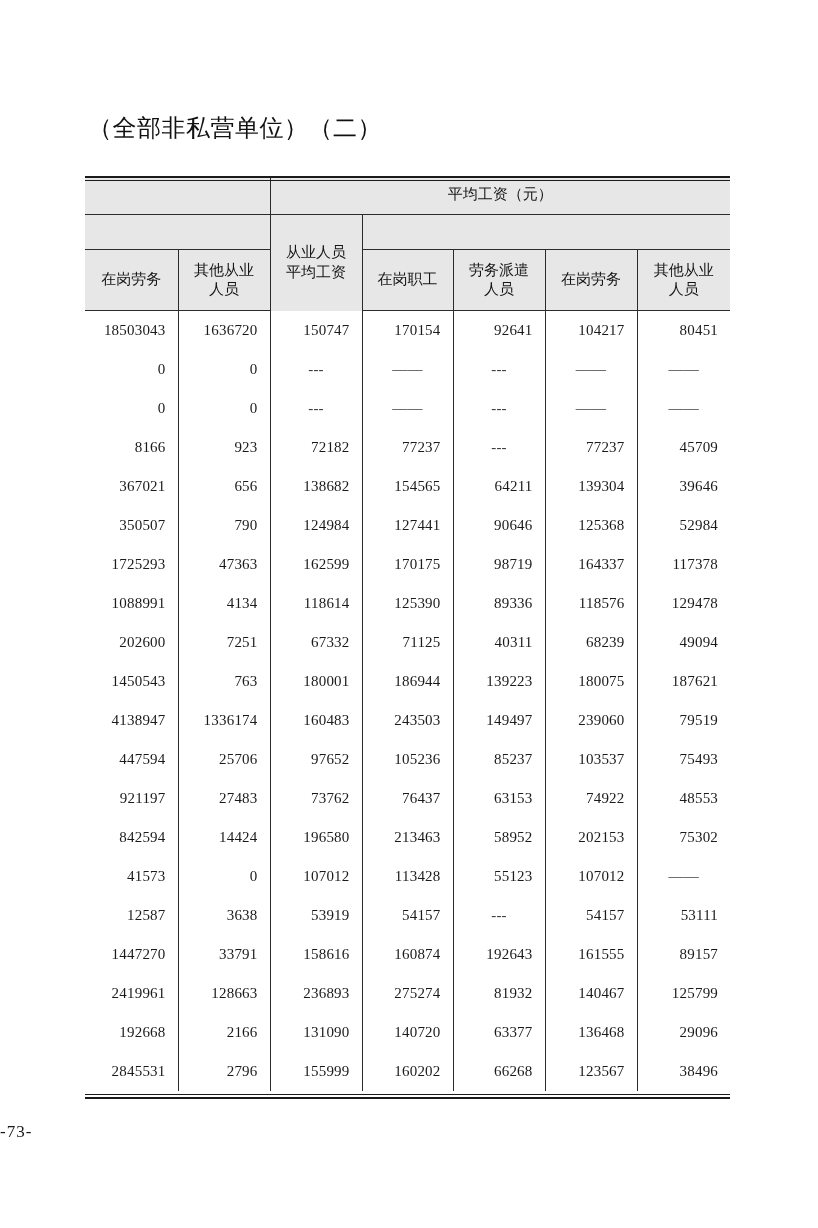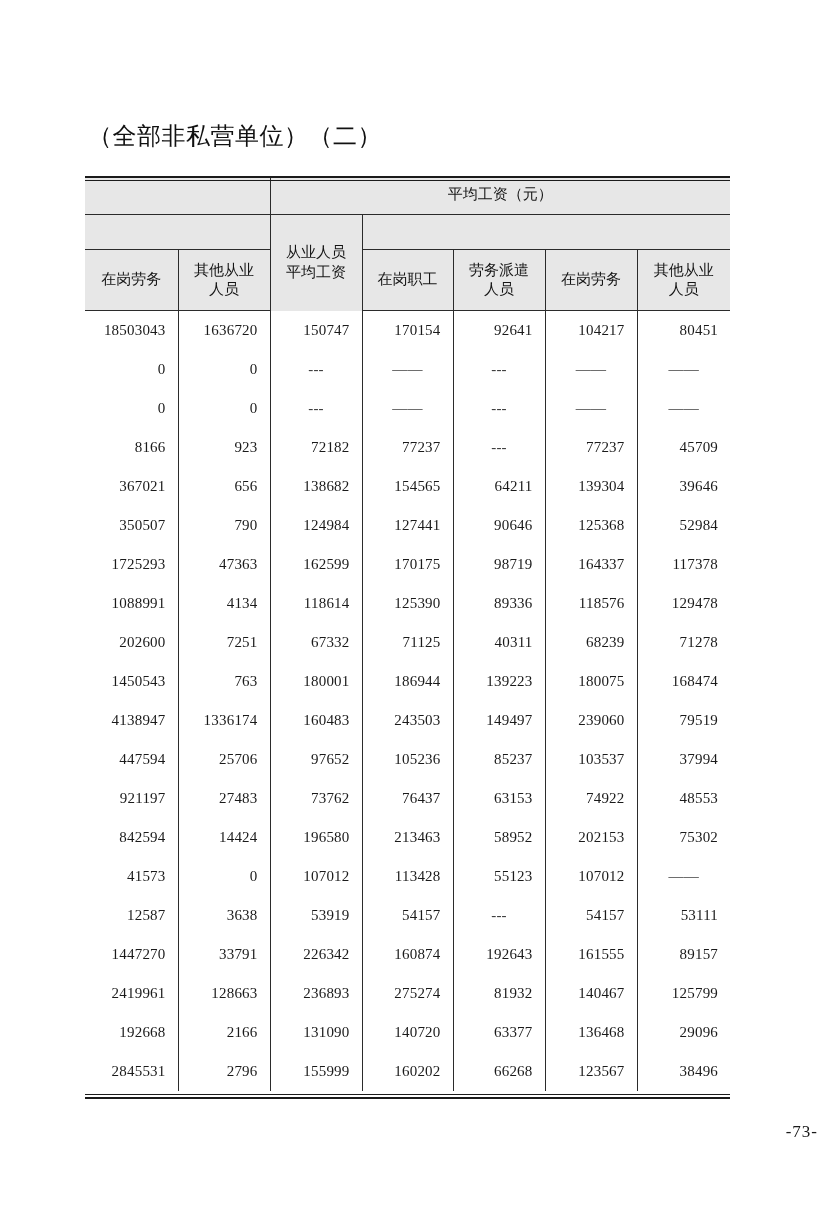--- a/index.html
+++ b/index.html
@@ -26,21 +26,20 @@
   
   .page-title {
     position: absolute;
     left: 88px;
     top: 112px;
     font-size: 24px;
     letter-spacing: 0.5px;
     font-family: "Liberation Serif", "DejaVu Serif", serif;
     color: #111111;
     white-space: nowrap;
-    margin-top: 8px;
   }
 
   
   .table-wrap {
     position: absolute;
     left: 85px;
     top: 176px;
     width: 645px;
   }
 
@@ -171,21 +170,21 @@
     text-align: center;
     line-height: 1.3;
   }
 
   
   .page-footer {
     position: absolute;
     left: 0;
     top: 1122px;
     width: 818px;
-    text-align: right;
+    text-align: left;
     font-size: 17px;
     color: #1a1a1a;
     letter-spacing: 1px;
   }
 </style>
 </head>
 <body>
 
 <div class="page">
 
@@ -314,48 +313,48 @@
             <td>118576</td>
             <td class="last-col">129478</td>
           </tr>
           <tr>
             <td class="first-col">202600</td>
             <td>7251</td>
             <td>67332</td>
             <td>71125</td>
             <td>40311</td>
             <td>68239</td>
-            <td class="last-col">71278</td>
+            <td class="last-col">49094</td>
           </tr>
           <tr>
             <td class="first-col">1450543</td>
             <td>763</td>
             <td>180001</td>
             <td>186944</td>
             <td>139223</td>
             <td>180075</td>
-            <td class="last-col">168474</td>
+            <td class="last-col">187621</td>
           </tr>
           <tr>
             <td class="first-col">4138947</td>
             <td>1336174</td>
             <td>160483</td>
             <td>243503</td>
             <td>149497</td>
             <td>239060</td>
             <td class="last-col">79519</td>
           </tr>
           <tr>
             <td class="first-col">447594</td>
             <td>25706</td>
             <td>97652</td>
             <td>105236</td>
             <td>85237</td>
             <td>103537</td>
-            <td class="last-col">37994</td>
+            <td class="last-col">75493</td>
           </tr>
           <tr>
             <td class="first-col">921197</td>
             <td>27483</td>
             <td>73762</td>
             <td>76437</td>
             <td>63153</td>
             <td>74922</td>
             <td class="last-col">48553</td>
           </tr>
@@ -382,21 +381,21 @@
             <td>3638</td>
             <td>53919</td>
             <td>54157</td>
             <td class="dash">---</td>
             <td>54157</td>
             <td class="last-col">53111</td>
           </tr>
           <tr>
             <td class="first-col">1447270</td>
             <td>33791</td>
-            <td>226342</td>
+            <td>158616</td>
             <td>160874</td>
             <td>192643</td>
             <td>161555</td>
             <td class="last-col">89157</td>
           </tr>
           <tr>
             <td class="first-col">2419961</td>
             <td>128663</td>
             <td>236893</td>
             <td>275274</td>

